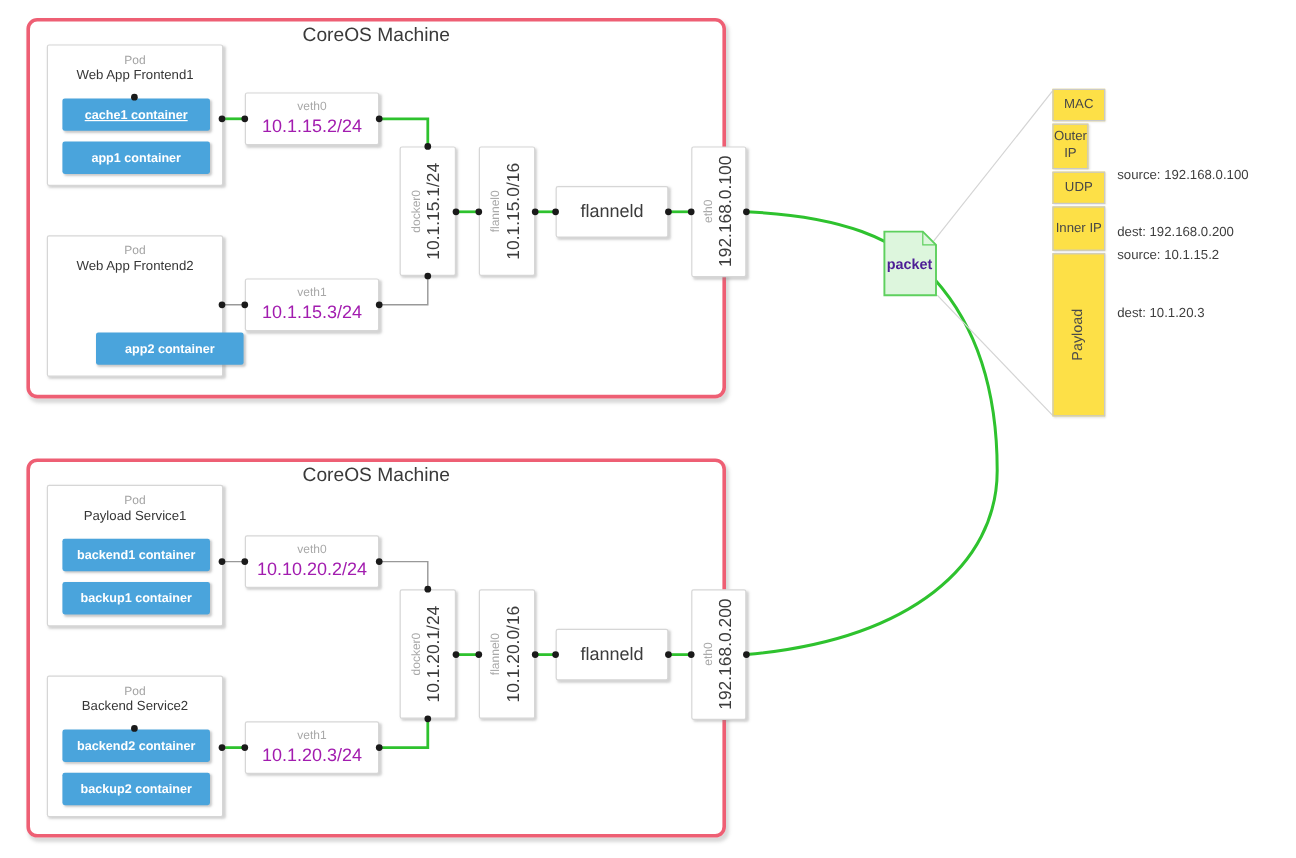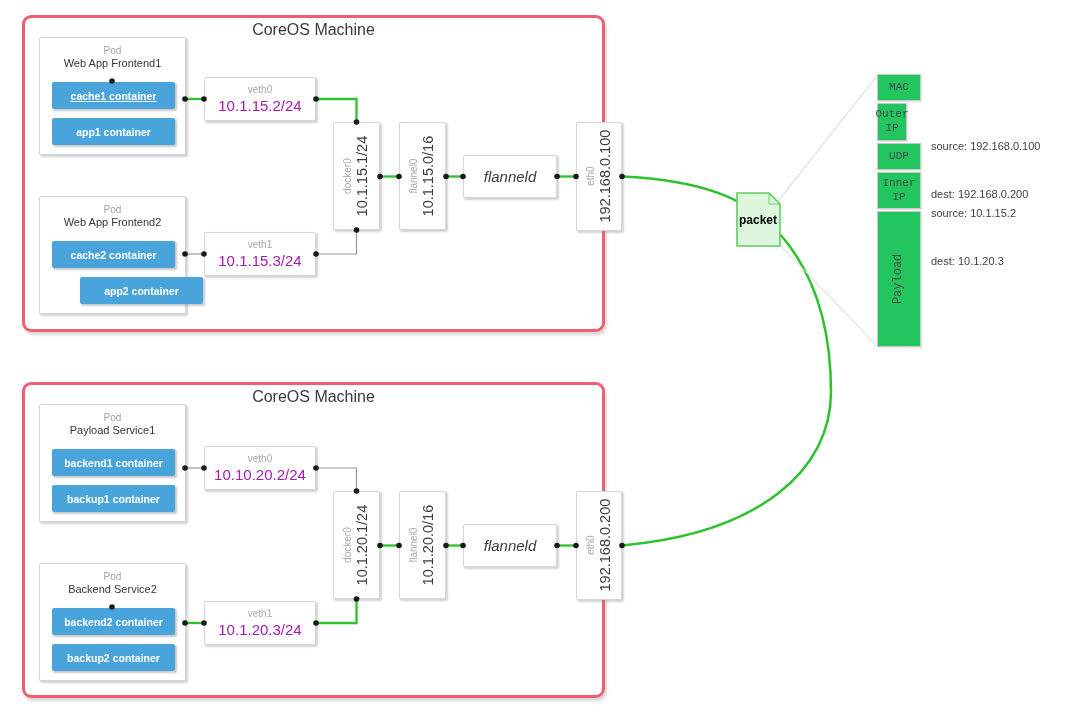--- a/index.html
+++ b/index.html
@@ -38,30 +38,30 @@
   .if-name { position:absolute; left:0; top:6px; width:100%; text-align:center;
              font-size:10px; color:#a8a8a8; }
   .if-ip   { position:absolute; left:0; top:19px; width:100%; text-align:center;
              font-size:15px; color:#a21caf; }
   .vbox { display:flex; align-items:center; justify-content:center; overflow:visible; }
   .vwrap { transform:rotate(-90deg); display:flex; flex-direction:column;
            align-items:center; white-space:nowrap; line-height:1.15; }
   .v-name { font-size:10px; color:#a8a8a8; }
   .v-ip   { font-size:14.5px; color:#3c3c3c; }
   .flanneld-label { display:flex; align-items:center; justify-content:center;
-                    font-size:15px; color:#3c3c3c;font-style:italic; }
+                    font-size:15px; color:#3c3c3c; }
   .packet-label {
     position:absolute; text-align:center; font-weight:bold; font-size:12px;
-    color:#000000; z-index:2;
+    color:#4c1d95; z-index:2;
   }
   .cell {
-    position:absolute; background:#22c55e; border:1px solid #c9c9c9;
+    position:absolute; background:#fde047; border:1px solid #c9c9c9;
     box-sizing:border-box; z-index:2; display:flex; align-items:center;
     justify-content:center; text-align:center; font-size:11px; color:#474747;
-    line-height:1.25; box-shadow:1px 1px 1.5px rgba(140,140,140,0.25);font-family:Liberation Mono, monospace;
+    line-height:1.25; box-shadow:1px 1px 1.5px rgba(140,140,140,0.25);
   }
   .cell .vwrap { font-size:12px; color:#4a4a4a; }
   .annotation { position:absolute; font-size:11px; color:#3f3f3f; line-height:16px;
                 z-index:2; white-space:pre; }
 </style>
 </head>
 <body>
 
 <div id="canvas">
 
@@ -101,21 +101,20 @@
   <div class="box" style="left:39px; top:37px; width:147px; height:118px;">
     <div class="pod-tag">Pod</div>
     <div class="pod-title">Web App Frontend1</div>
     <div class="cbox" style="top:44px;text-decoration:underline;">cache1 container</div>
     <div class="cbox" style="top:80px;">app1 container</div>
   </div>
 
   <div class="box" style="left:39px; top:196px; width:147px; height:118px;">
     <div class="pod-tag">Pod</div>
     <div class="pod-title">Web App Frontend2</div>
-    <div class="cbox" style="top:44px;">cache2 container</div>
     <div class="cbox" style="top:80px;margin-left:28px;">app2 container</div>
   </div>
 
   <div class="box" style="left:204px; top:77px; width:112px; height:44px;">
     <div class="if-name">veth0</div>
     <div class="if-ip">10.1.15.2/24</div>
   </div>
 
   <div class="box" style="left:204px; top:232px; width:112px; height:44px;">
     <div class="if-name">veth1</div>

